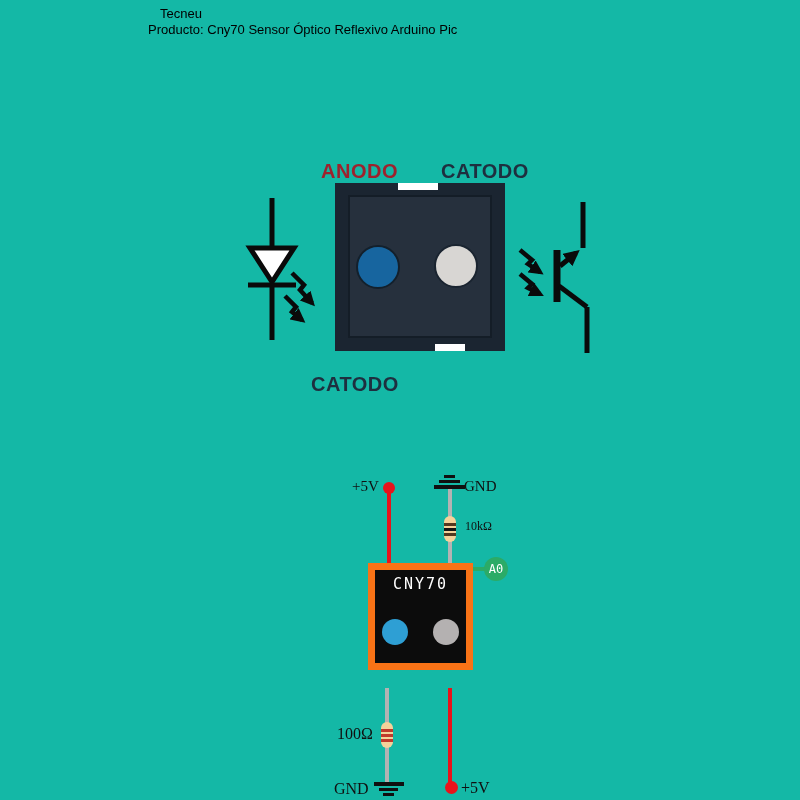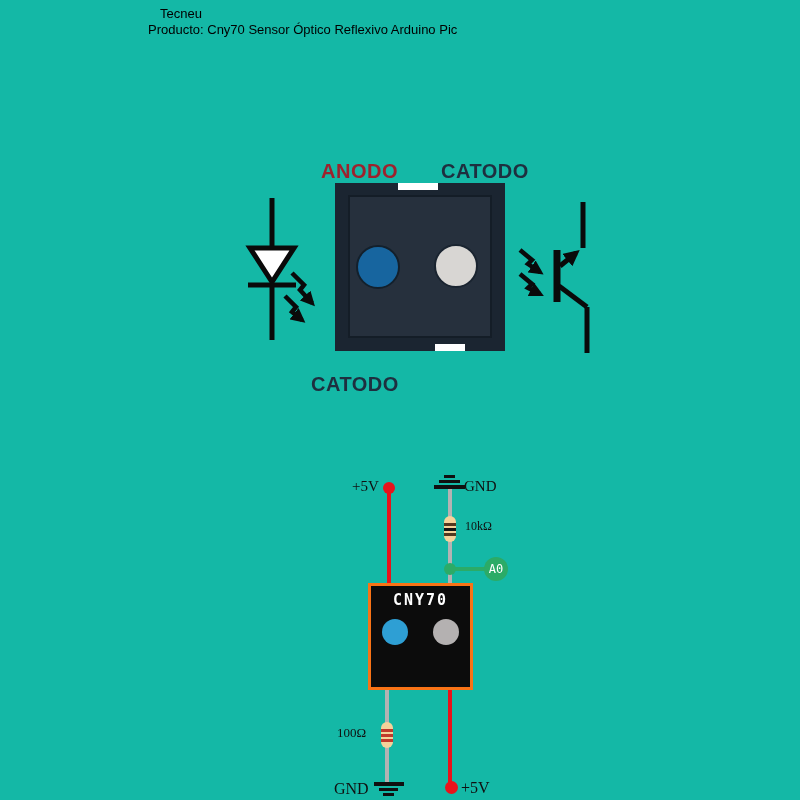--- a/index.html
+++ b/index.html
@@ -30,21 +30,21 @@
   .pkg-led      { left:356px; top:245px; width:44px; height:44px; border-radius:50%;
                   background:#17659f; border:2px solid #13202c; }
   .pkg-detector { left:434px; top:244px; width:44px; height:44px; border-radius:50%;
                   background:#d8d6d3; border:2px solid #1a2430; }
 
   
   .mono { font-family:Liberation Serif, serif; color:#101010; white-space:nowrap; }
   .vcc-top    { left:352px; top:478px; font-size:15px; }
   .gnd-top    { left:464px; top:478px; font-size:15px; }
   .pullup-lbl { left:465px; top:519px; font-size:12px; }
-  .series-lbl { left:337px; top:725px; font-size:13px; }
+  .series-lbl { left:337px; top:725px; font-size:16px; }
   .gnd-bottom { left:334px; top:780px; font-size:16px; }
   .vcc-bottom { left:461px; top:779px; font-size:16px; }
 
   
   .wire { position:absolute; }
   .wire-red  { background:#e8131b; }
   .wire-gray { background:#b3b3b3; }
   .wire-green{ background:#2bab67; }
   .w-vcc-top    { left:387px; top:488px; width:4px; height:100px; }
   .w-gnd-top    { left:448px; top:489px; width:4px; height:98px; }
@@ -66,22 +66,22 @@
   .res-pullup { left:444px; top:516px; }
   .res-series { left:381px; top:722px; }
   .band { position:absolute; left:0; width:100%; height:3px; }
   .b1 { top:7px; }  .b2 { top:12px; }  .b3 { top:17px; }
   .band-brown { background:#53381f; } .band-black { background:#141414; } .band-red { background:#c0392b; }
 
   
   .gbar { position:absolute; background:#101010; }
 
   
-  .chip { left:368px; top:583px; width:105px; height:107px; background:#0c0c0c;
-          border:3px solid #f97316; z-index:3;font-weight:bold; }
+  .chip { left:368px; top:563px; width:105px; height:107px; background:#0c0c0c;
+          border:7px solid #f97316; z-index:3; }
   .chip-label { position:absolute; left:0; right:0; top:5px; text-align:center; color:#ffffff;
                 font-family:"DejaVu Sans Mono", monospace; font-size:15px; letter-spacing:2px; }
   .chip-led      { left:382px; top:619px; width:26px; height:26px; border-radius:50%; background:#2e9fd4; z-index:4; }
   .chip-detector { left:433px; top:619px; width:26px; height:26px; border-radius:50%; background:#b4b1b1; z-index:4; }
 
   svg { position:absolute; overflow:visible; }
   .sym { stroke:#0a0a0a; stroke-width:5; fill:none; }
   .sym-thick { stroke:#0a0a0a; stroke-width:7; fill:none; }
   .sym-arrow { stroke:#0a0a0a; stroke-width:4.5; fill:none; }
 </style>

